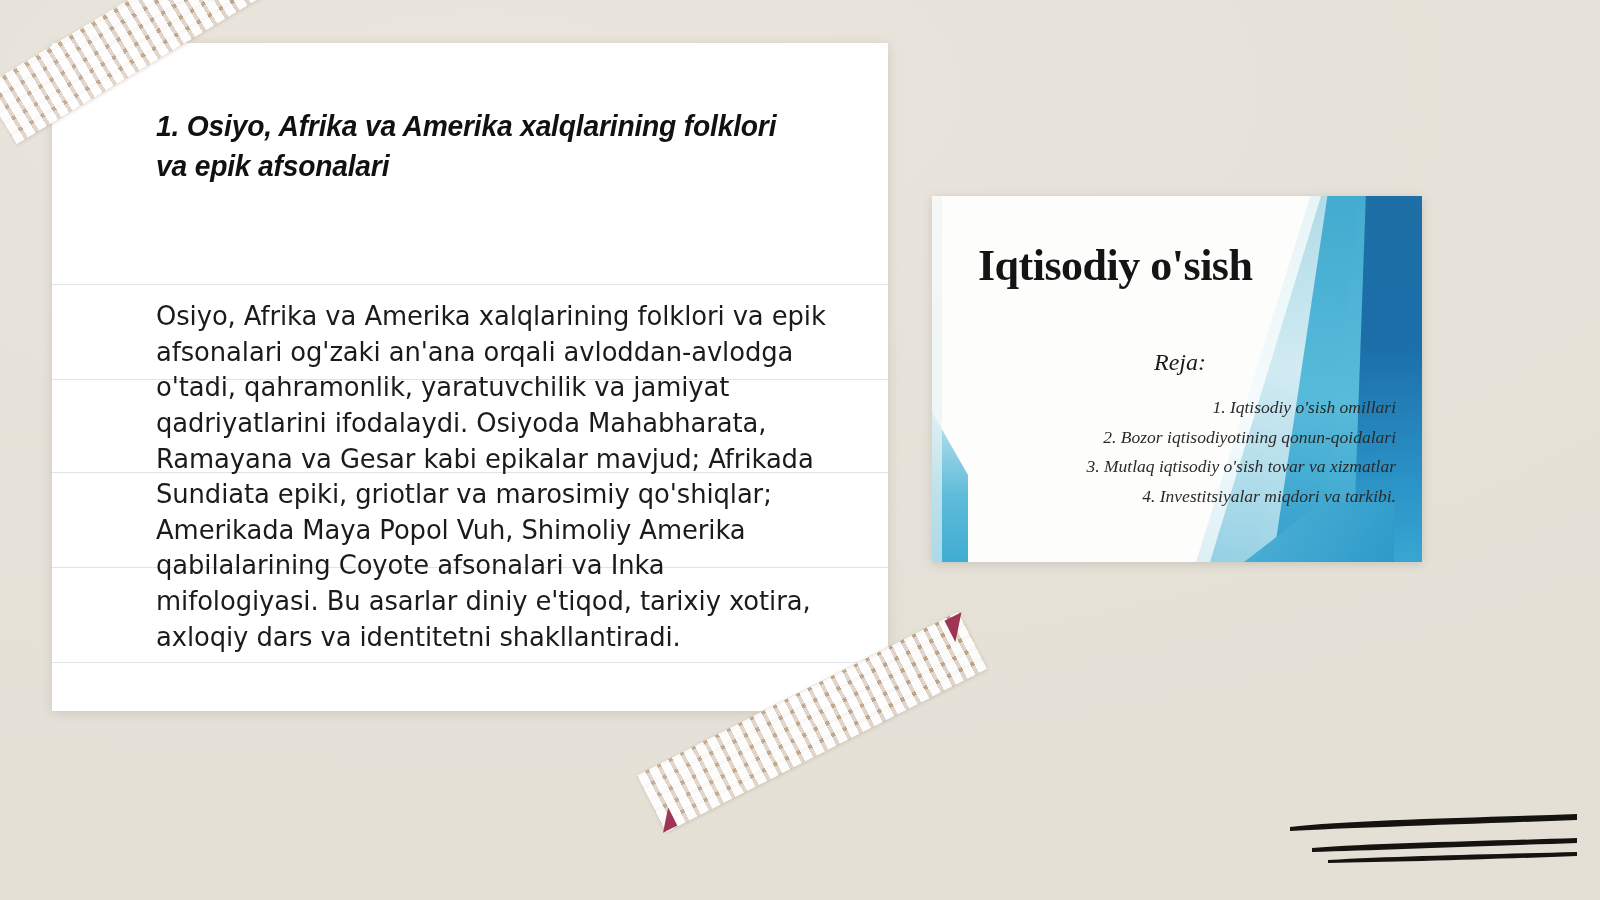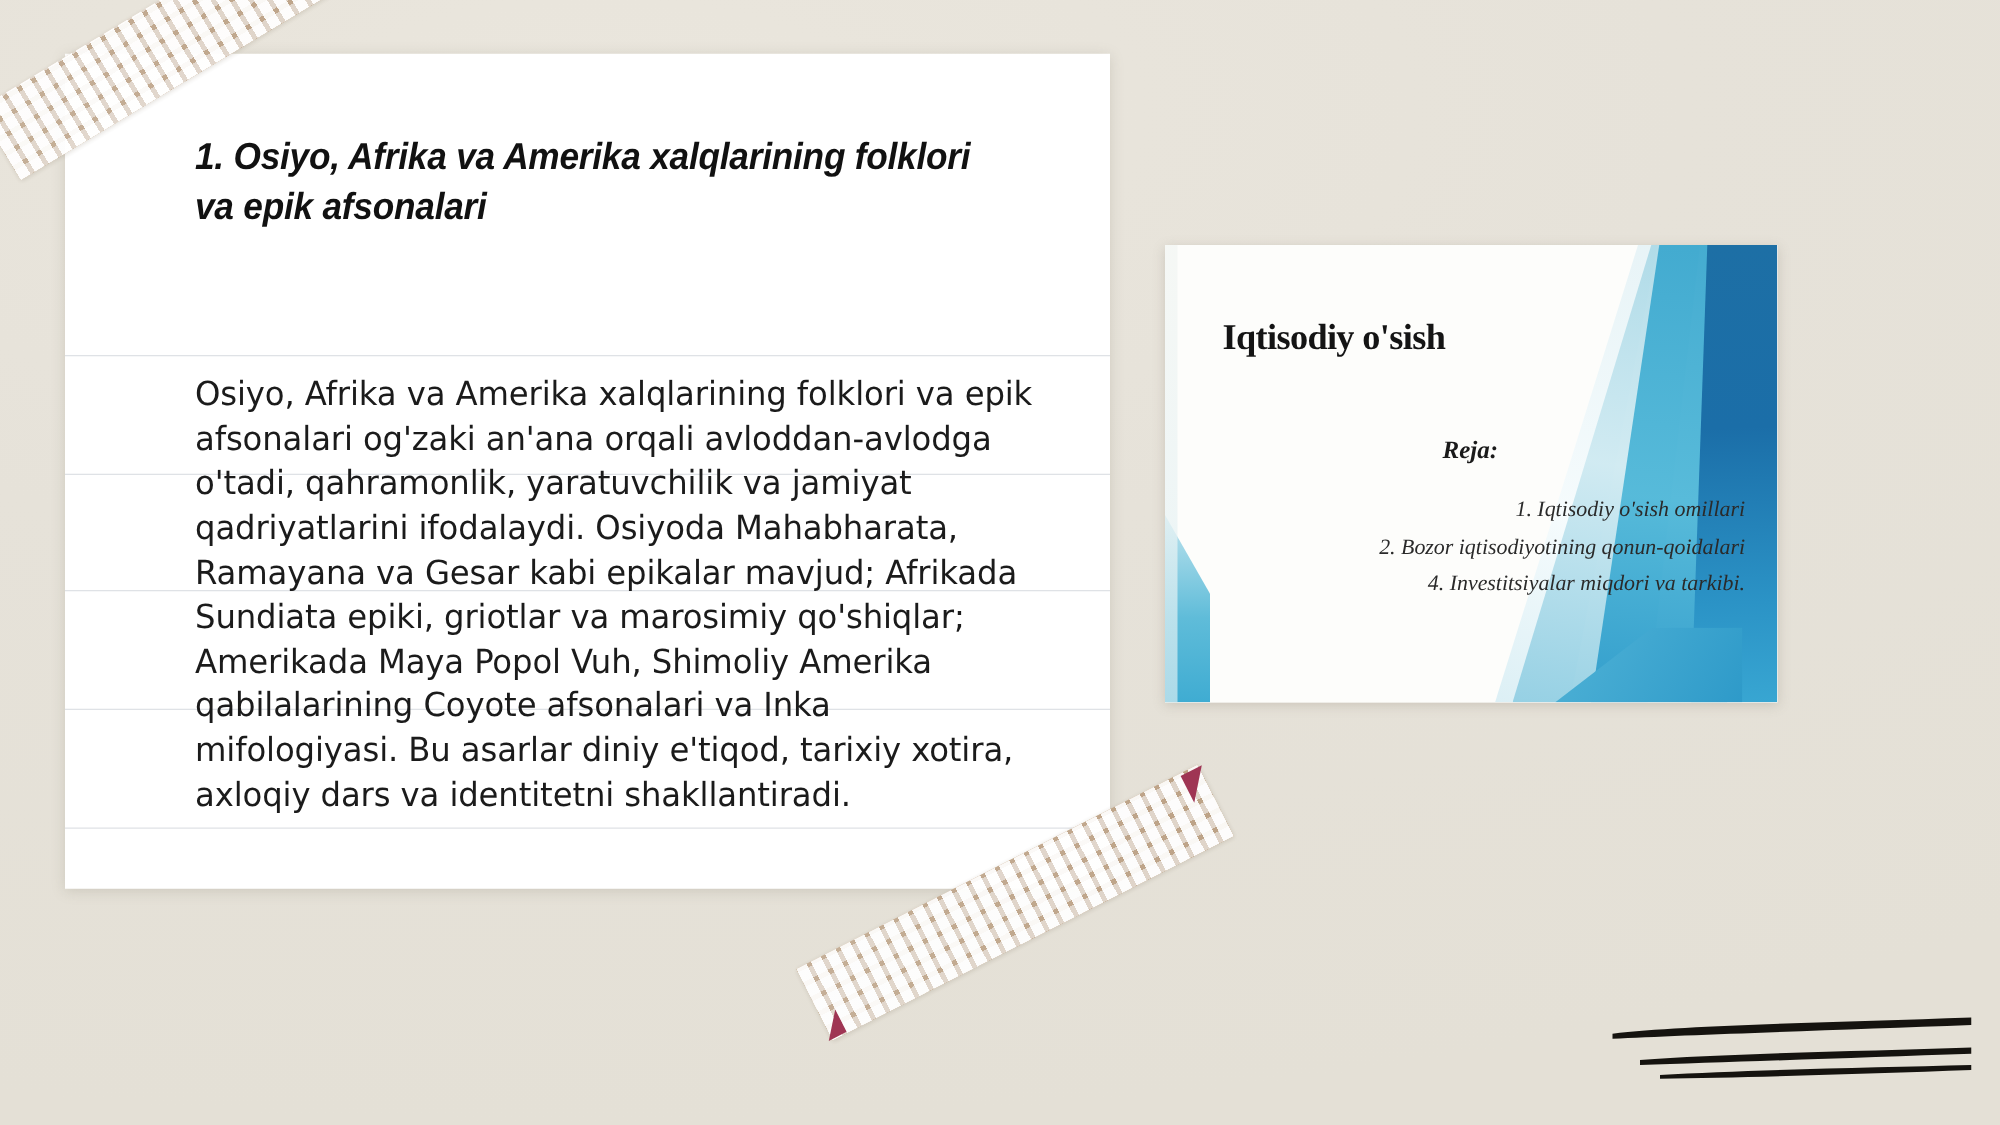--- a/index.html
+++ b/index.html
@@ -92,29 +92,29 @@
     background:linear-gradient(180deg,#bfe4ee 0%,#5fbcd9 55%,#3facd2 100%);
     clip-path:polygon(0% 0%,100% 42%,100% 100%,0% 100%);
   }
   .sh-left-edge{
     left:0;top:0;width:10px;height:100%;
     background:linear-gradient(180deg,#f3f6f3 0%,#e9f3f4 60%,#cfe9f0 100%);
     opacity:.75;
   }
 
   .img-title{
-    position:absolute;left:46px;top:58px;
+    position:absolute;left:46px;top:44px;
     font-family:"Liberation Serif", serif;
-    font-weight:bold;font-size:29px;color:#141414;
+    font-weight:bold;font-size:44px;color:#141414;
     letter-spacing:-0.5px;z-index:4;
   }
   .img-reja{
     position:absolute;left:222px;top:153px;
     font-family:"Liberation Serif", serif;
-    font-weight:bold;font-style:italic;font-size:20px;color:#1a1a1a;
+    font-weight:normal;font-style:italic;font-size:24px;color:#1a1a1a;
     z-index:4;
   }
   .img-list{
     position:absolute;left:44px;top:197px;width:420px;
     font-family:"Liberation Serif", serif;
     font-style:italic;font-size:17.5px;line-height:1.69;
     color:#2a2a2a;z-index:4;text-align:right;
   }
   .img-list div{white-space:nowrap;}
 
@@ -194,20 +194,21 @@
   <div class="shape sh-left-tri"></div>
   <div class="shape sh-left-edge"></div>
 
   <div class="img-title">Iqtisodiy o'sish</div>
 
   <div class="img-reja">Reja:</div>
 
   <div class="img-list">
     <div>1. Iqtisodiy o'sish omillari</div>
     <div>2. Bozor iqtisodiyotining qonun-qoidalari</div>
+    <div>3. Mutlaq iqtisodiy o'sish tovar va xizmatlar</div>
     <div>4. Investitsiyalar miqdori va tarkibi.</div>
   </div>
 </div>
 
 <div class="tape tape-top"></div>
 <div class="tape tape-bot"></div>
 
 <div class="strokes">
   <svg viewBox="0 0 290 60" preserveAspectRatio="none">
     <path d="M2,17 C60,10 180,8 289,4 L289,10 C180,14 60,18 2,21 Z" fill="#15130f"></path>

